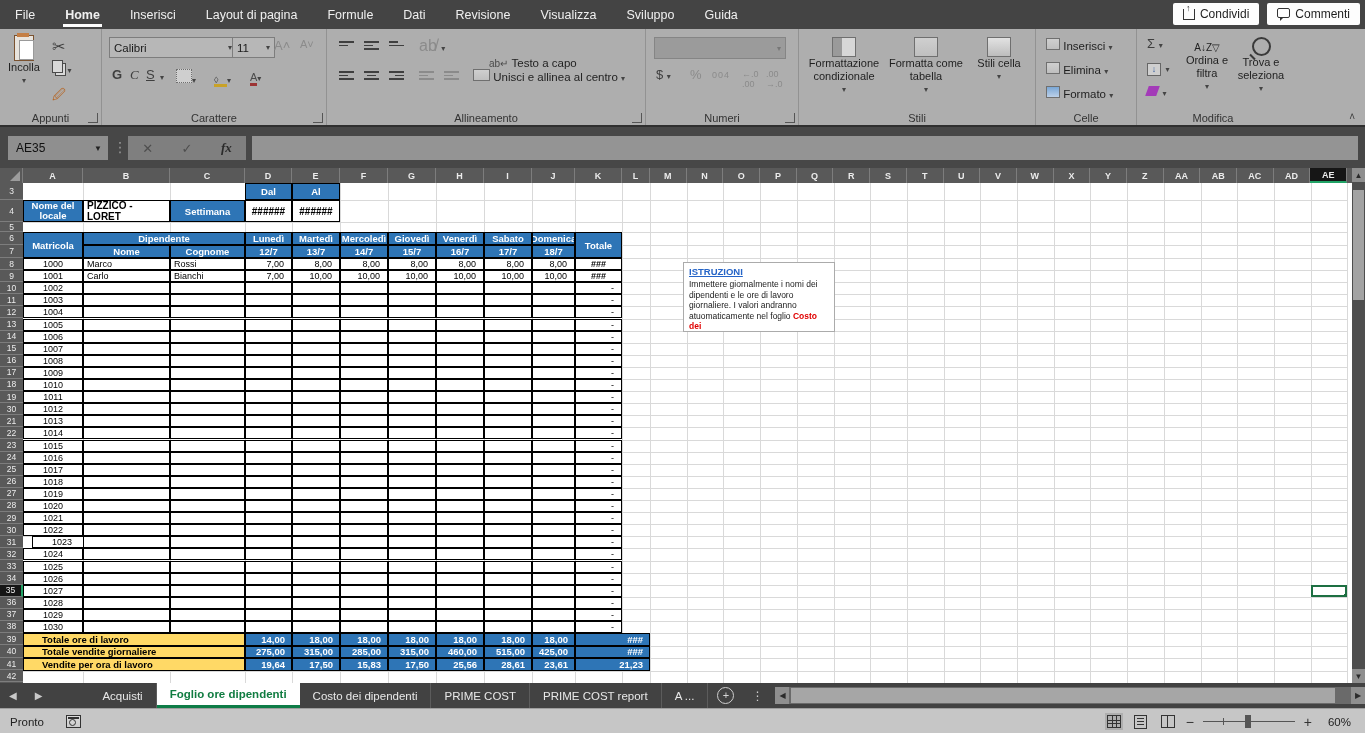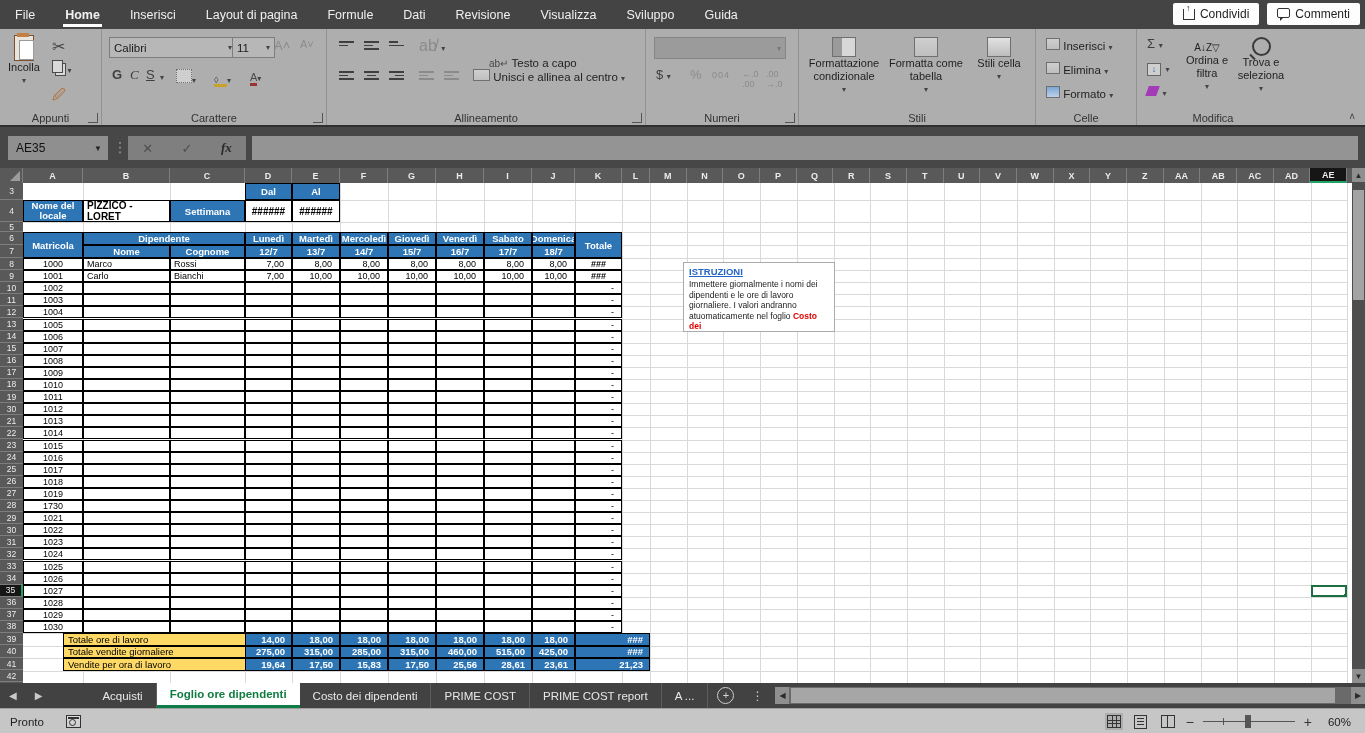--- a/index.html
+++ b/index.html
@@ -56,21 +56,21 @@
 
   
   .sheet{position:absolute;left:0;top:183px;width:1352px;height:500px;background:#fff;overflow:hidden;}
   .gutter{position:absolute;left:0;top:0;width:23px;height:500px;background:var(--hdr);}
   .gut{box-sizing:border-box;border-bottom:1px solid var(--hdrline);color:#ececec;font-size:8.5px;display:flex;align-items:center;justify-content:center;}
   .gut.sel{background:#161616;border-right:2px solid var(--greenlite);}
   .vline{position:absolute;width:1px;background:#d9d9d9;top:0;}
   .hline{position:absolute;height:1px;background:#d9d9d9;left:23px;}
   .cell{position:absolute;box-sizing:border-box;border:1px solid #000;font-size:9px;color:#000;display:flex;align-items:center;overflow:hidden;background:#fff;justify-content:center;}
   .bluehdr{background:var(--blue);color:#fff;font-weight:bold;font-size:9.5px;}
-  .yel{background:var(--yellow);font-weight:normal;justify-content:flex-start;padding-left:4px;font-size:9.5px;margin-left:40px;}
+  .yel{background:var(--yellow);font-weight:bold;justify-content:flex-start;padding-left:18px;font-size:9.5px;}
   .blu{background:var(--blue);color:#fff;font-weight:bold;justify-content:flex-end;padding-right:6px;font-size:9.5px;}
   .tl{justify-content:flex-start;padding-left:3px;}
   .tr{justify-content:flex-end;padding-right:7px;}
   .bold{font-weight:bold;}
   .hash{font-weight:bold;font-size:10px;letter-spacing:0;}
   .wrapcell{flex-direction:column;line-height:10px;justify-content:center;}
   .selcell{position:absolute;box-sizing:border-box;border:2px solid #1d6f42;background:#fff;}
   .selcell::after{content:"";position:absolute;right:-2px;bottom:-2px;width:3px;height:3px;background:#1d6f42;}
 
   .instr{position:absolute;left:683px;top:79px;width:152px;height:70px;background:#fff;border:1px solid #ababab;box-sizing:border-box;padding:3px 5px;z-index:5;}
@@ -711,21 +711,21 @@
         <div class="cell tl" style="left: 83px; top: 304.9px; width: 87px; height: 12.1px;"></div>
         <div class="cell tl" style="left: 170px; top: 304.9px; width: 75px; height: 12.1px;"></div>
         <div class="cell tr" style="left: 245px; top: 304.9px; width: 47px; height: 12.1px;"></div>
         <div class="cell tr" style="left: 292px; top: 304.9px; width: 48px; height: 12.1px;"></div>
         <div class="cell tr" style="left: 340px; top: 304.9px; width: 48px; height: 12.1px;"></div>
         <div class="cell tr" style="left: 388px; top: 304.9px; width: 48px; height: 12.1px;"></div>
         <div class="cell tr" style="left: 436px; top: 304.9px; width: 48px; height: 12.1px;"></div>
         <div class="cell tr" style="left: 484px; top: 304.9px; width: 48px; height: 12.1px;"></div>
         <div class="cell tr" style="left: 532px; top: 304.9px; width: 43px; height: 12.1px;"></div>
         <div class="cell tr" style="left: 575px; top: 304.9px; width: 47px; height: 12.1px;">-</div>
-        <div class="cell " style="left: 23px; top: 317px; width: 60px; height: 12.1px;">1730</div>
+        <div class="cell " style="left: 23px; top: 317px; width: 60px; height: 12.1px;">1020</div>
         <div class="cell tl" style="left: 83px; top: 317px; width: 87px; height: 12.1px;"></div>
         <div class="cell tl" style="left: 170px; top: 317px; width: 75px; height: 12.1px;"></div>
         <div class="cell tr" style="left: 245px; top: 317px; width: 47px; height: 12.1px;"></div>
         <div class="cell tr" style="left: 292px; top: 317px; width: 48px; height: 12.1px;"></div>
         <div class="cell tr" style="left: 340px; top: 317px; width: 48px; height: 12.1px;"></div>
         <div class="cell tr" style="left: 388px; top: 317px; width: 48px; height: 12.1px;"></div>
         <div class="cell tr" style="left: 436px; top: 317px; width: 48px; height: 12.1px;"></div>
         <div class="cell tr" style="left: 484px; top: 317px; width: 48px; height: 12.1px;"></div>
         <div class="cell tr" style="left: 532px; top: 317px; width: 43px; height: 12.1px;"></div>
         <div class="cell tr" style="left: 575px; top: 317px; width: 47px; height: 12.1px;">-</div>
@@ -744,21 +744,21 @@
         <div class="cell tl" style="left: 83px; top: 341.2px; width: 87px; height: 12.1px;"></div>
         <div class="cell tl" style="left: 170px; top: 341.2px; width: 75px; height: 12.1px;"></div>
         <div class="cell tr" style="left: 245px; top: 341.2px; width: 47px; height: 12.1px;"></div>
         <div class="cell tr" style="left: 292px; top: 341.2px; width: 48px; height: 12.1px;"></div>
         <div class="cell tr" style="left: 340px; top: 341.2px; width: 48px; height: 12.1px;"></div>
         <div class="cell tr" style="left: 388px; top: 341.2px; width: 48px; height: 12.1px;"></div>
         <div class="cell tr" style="left: 436px; top: 341.2px; width: 48px; height: 12.1px;"></div>
         <div class="cell tr" style="left: 484px; top: 341.2px; width: 48px; height: 12.1px;"></div>
         <div class="cell tr" style="left: 532px; top: 341.2px; width: 43px; height: 12.1px;"></div>
         <div class="cell tr" style="left: 575px; top: 341.2px; width: 47px; height: 12.1px;">-</div>
-        <div class="cell " style="left: 23px; top: 353.3px; width: 60px; height: 12.1px;">1023</div>
+        <div class="cell " style="left: 32px; top: 353.3px; width: 60px; height: 12.1px;">1023</div>
         <div class="cell tl" style="left: 83px; top: 353.3px; width: 87px; height: 12.1px;"></div>
         <div class="cell tl" style="left: 170px; top: 353.3px; width: 75px; height: 12.1px;"></div>
         <div class="cell tr" style="left: 245px; top: 353.3px; width: 47px; height: 12.1px;"></div>
         <div class="cell tr" style="left: 292px; top: 353.3px; width: 48px; height: 12.1px;"></div>
         <div class="cell tr" style="left: 340px; top: 353.3px; width: 48px; height: 12.1px;"></div>
         <div class="cell tr" style="left: 388px; top: 353.3px; width: 48px; height: 12.1px;"></div>
         <div class="cell tr" style="left: 436px; top: 353.3px; width: 48px; height: 12.1px;"></div>
         <div class="cell tr" style="left: 484px; top: 353.3px; width: 48px; height: 12.1px;"></div>
         <div class="cell tr" style="left: 532px; top: 353.3px; width: 43px; height: 12.1px;"></div>
         <div class="cell tr" style="left: 575px; top: 353.3px; width: 47px; height: 12.1px;">-</div>

